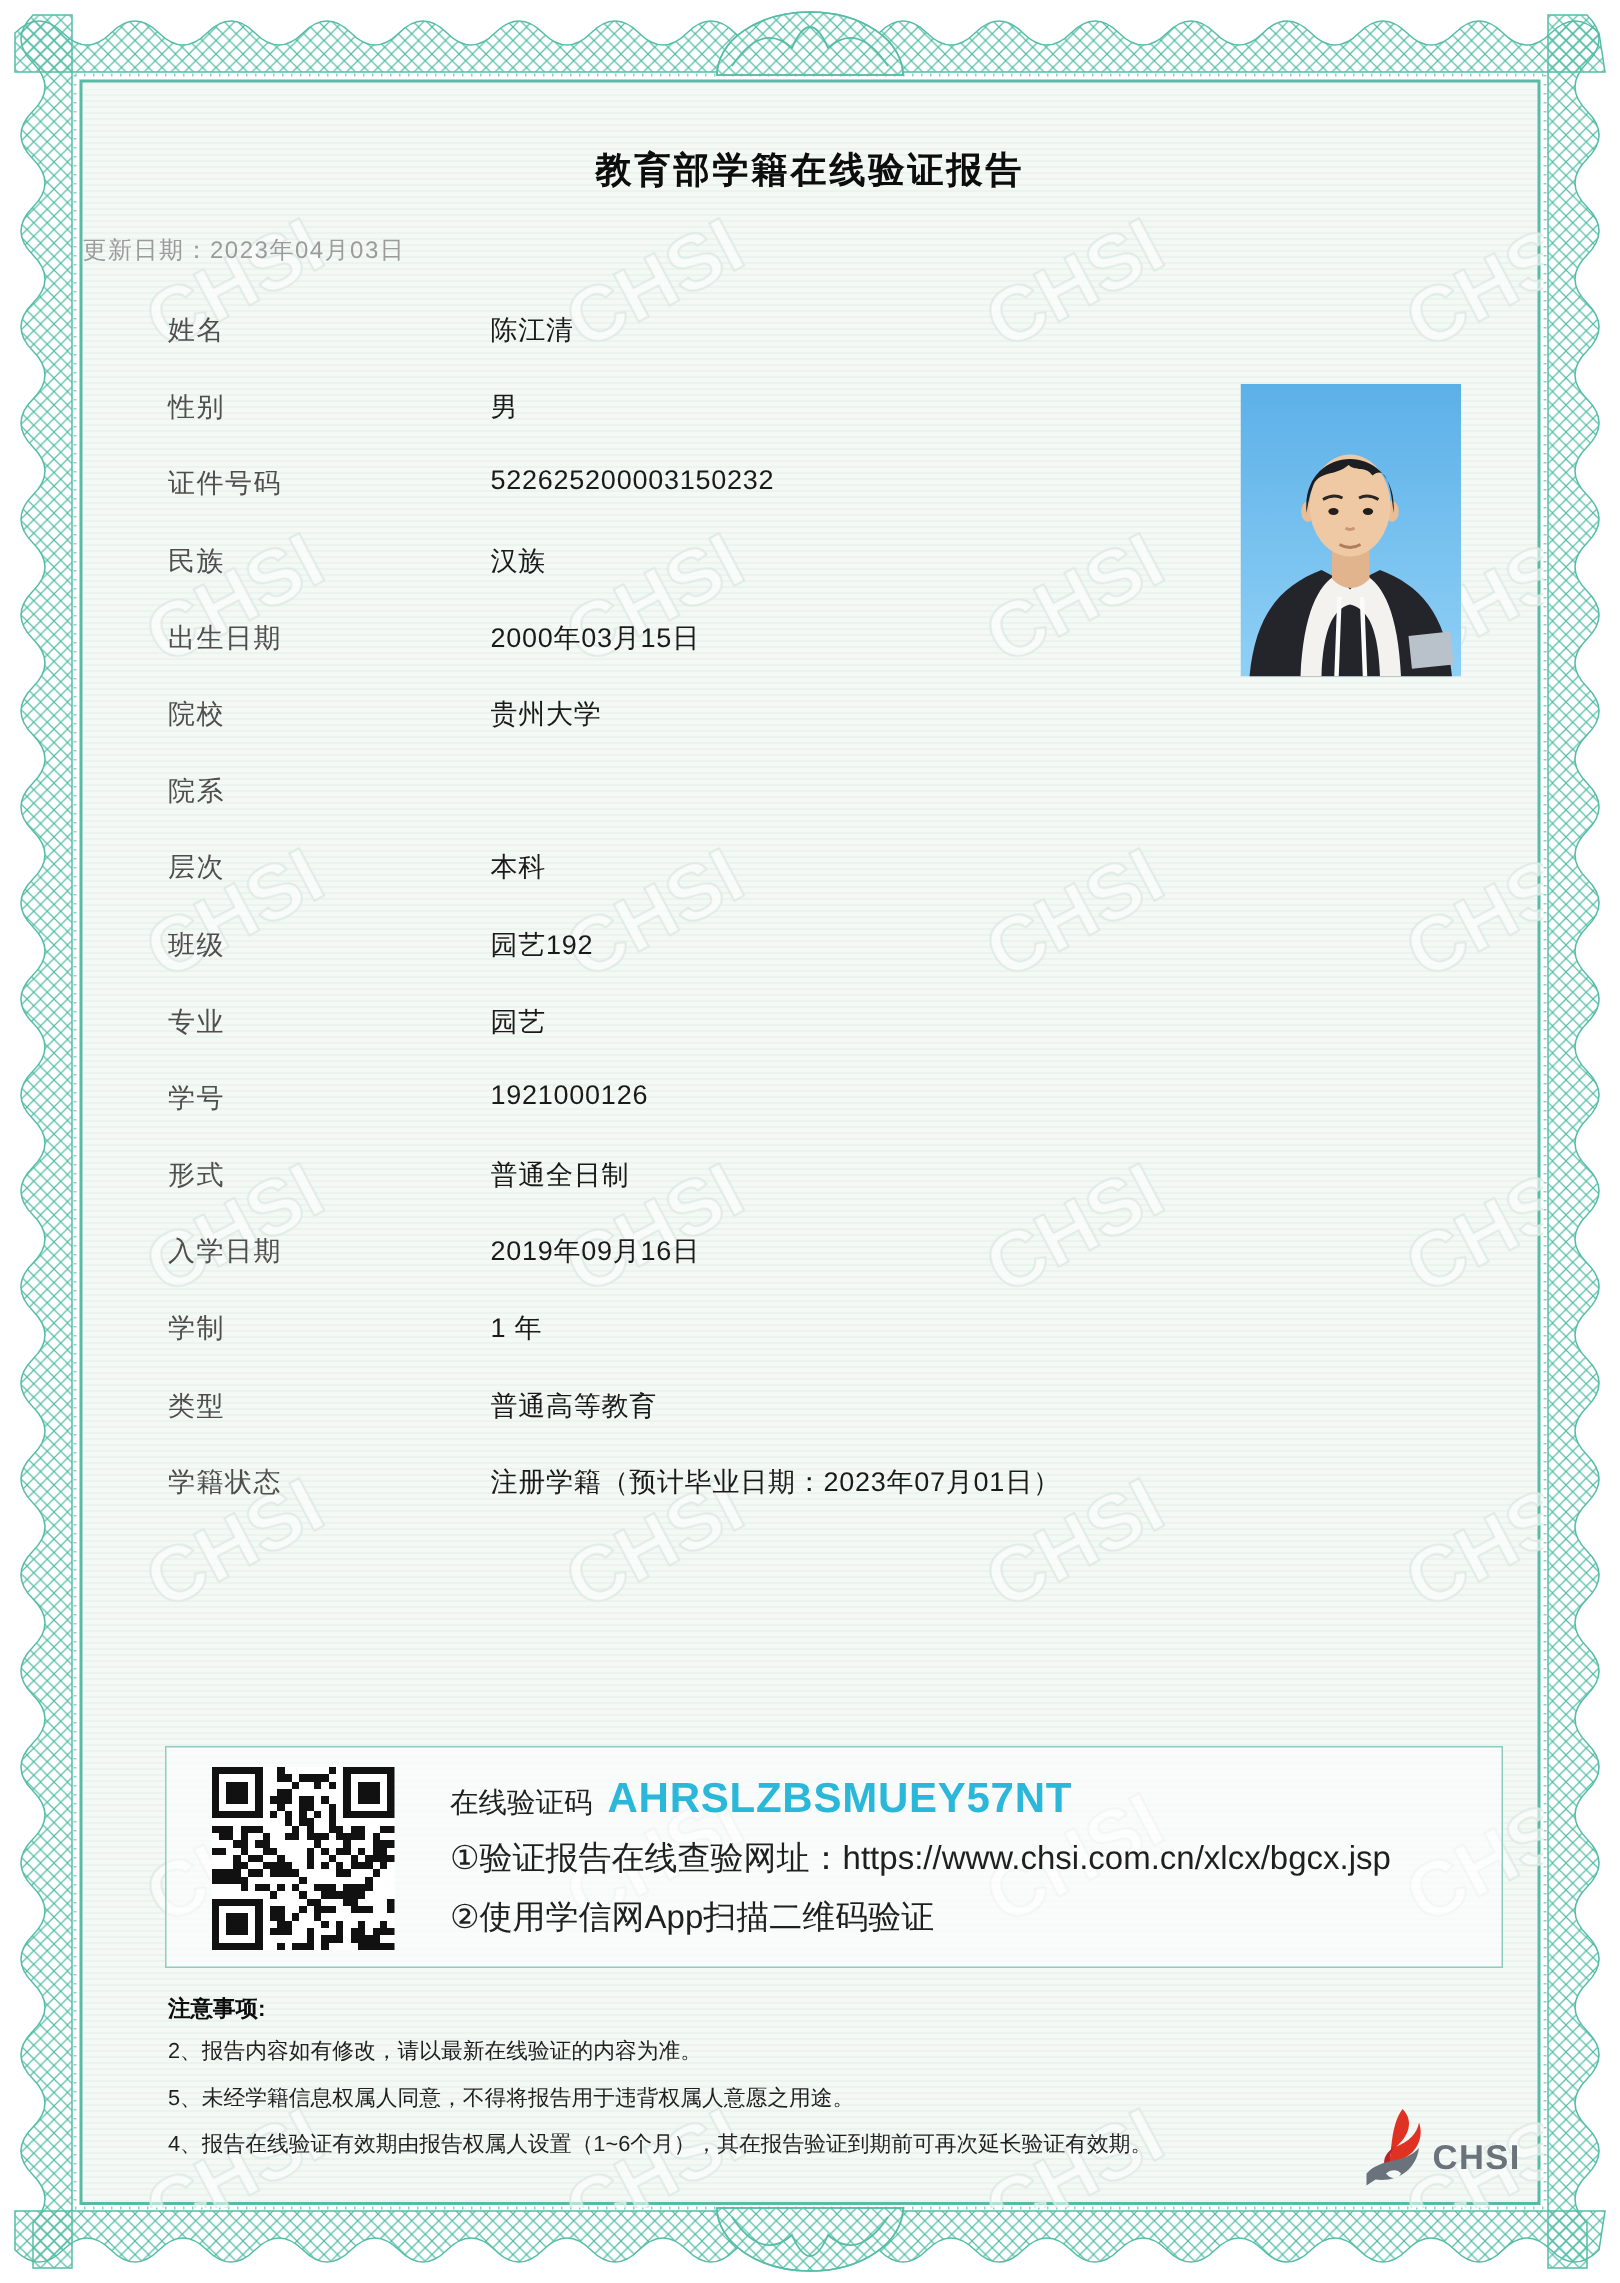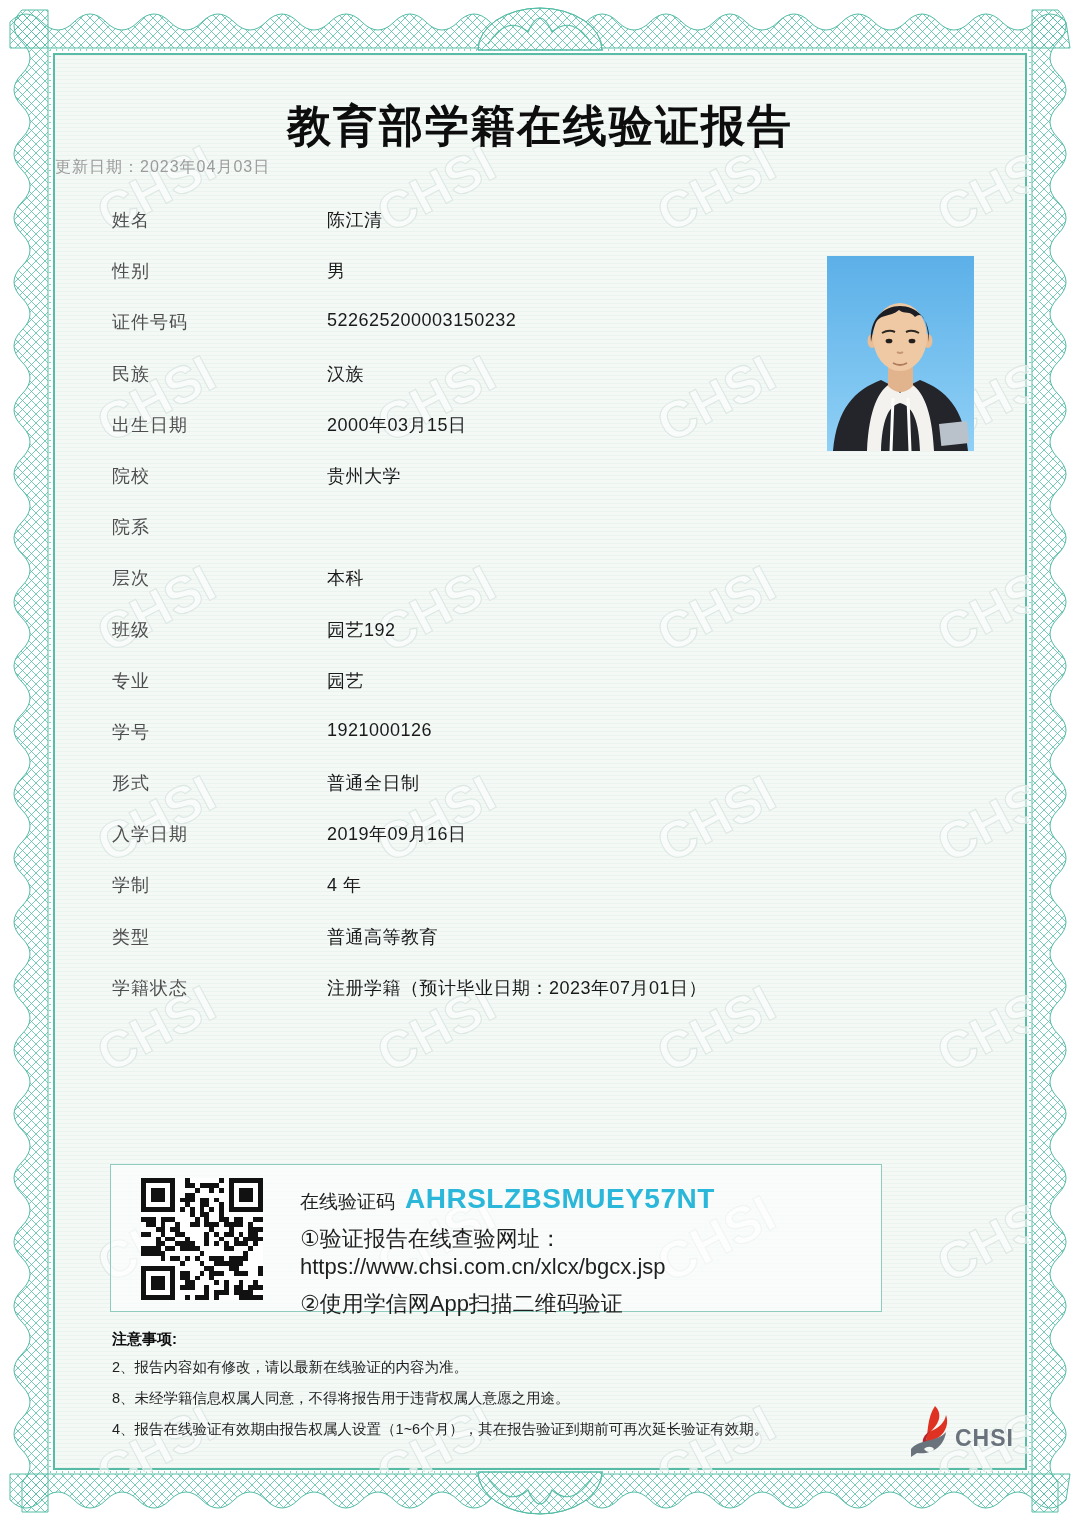--- a/index.html
+++ b/index.html
@@ -4,29 +4,29 @@
 <style>
   html,body{margin:0;padding:0;background:#fff;}
   .page{position:relative;width:1080px;height:1522px;background:#ffffff;overflow:hidden;
         font-family:"Liberation Sans","DejaVu Sans",sans-serif;}
   .border-art{position:absolute;left:0;top:0;}
   .content{position:absolute;left:53px;top:53px;width:974px;height:1417px;box-sizing:border-box;
            border:2px solid #58bba5;
            background:repeating-linear-gradient(180deg,rgba(110,175,155,0.07) 0 1px,rgba(0,0,0,0) 1px 4px),#f4f9f6;}
   .wm{position:absolute;left:0;top:0;pointer-events:none;}
   .title{position:absolute;top:42px;left:0;width:100%;text-align:center;
-         font-size:44px;font-weight:bold;color:#0d0d0d;letter-spacing:2px;}
+         font-size:24px;font-weight:bold;color:#0d0d0d;letter-spacing:2px;}
   .subtitle{position:absolute;top:102px;left:0;width:100%;text-align:left;
             font-size:16px;color:#9b9b9b;letter-spacing:1px;}
   .fields{position:absolute;left:57px;top:153px;width:760px;}
   .frow{display:flex;height:51.2px;}
   .frow .lab{width:215px;font-size:18px;color:#4e4e4e;letter-spacing:1px;}
   .frow .val{font-size:18px;color:#1a1a1a;letter-spacing:0.5px;}
   .photo{position:absolute;left:772px;top:201px;width:147px;height:195px;}
-  .qrbox{position:absolute;left:55px;top:1109px;width:772px;height:148px;box-sizing:border-box;
+  .qrbox{position:absolute;left:55px;top:1109px;width:892px;height:148px;box-sizing:border-box;
          border:1px solid #8ecdbd;background:rgba(255,255,255,0.55);}
   .qr{position:absolute;left:30px;top:13px;width:122px;height:122px;background:#fff;}
   .vtext{position:absolute;left:189px;top:18px;}
   .vline1{white-space:nowrap;}
   .vlabel{font-size:19px;color:#1f1f1f;}
   .vcode{font-size:28px;font-weight:bold;color:#2bb7d9;margin-left:10px;letter-spacing:0.5px;}
   .vline2,.vline3{font-size:22px;color:#1f1f1f;margin-top:9px;}
   .notes{position:absolute;left:57px;top:1275px;width:880px;}
   .nhead{font-size:15px;font-weight:bold;color:#0d0d0d;margin:0 0 9px 0;}
   .nitem{font-size:14.5px;color:#1f1f1f;margin:0 0 12px 0;white-space:nowrap;}
@@ -132,21 +132,21 @@
       <div class="frow">
           <div class="lab">形式</div>
           <div class="val">普通全日制</div>
         </div>
       <div class="frow">
           <div class="lab">入学日期</div>
           <div class="val">2019年09月16日</div>
         </div>
       <div class="frow">
           <div class="lab">学制</div>
-          <div class="val">4 年</div>
+          <div class="val">1 年</div>
         </div>
       <div class="frow">
           <div class="lab">类型</div>
           <div class="val">普通高等教育</div>
         </div>
       <div class="frow">
           <div class="lab">学籍状态</div>
           <div class="val">注册学籍（预计毕业日期：2023年07月01日）</div>
         </div>
     </div>
@@ -392,21 +392,21 @@
           <span class="vlabel">在线验证码</span><span class="vcode">AHRSLZBSMUEY57NT</span>
         </div>
         <div class="vline2">①验证报告在线查验网址：https://www.chsi.com.cn/xlcx/bgcx.jsp</div>
         <div class="vline3">②使用学信网App扫描二维码验证</div>
       </div>
     </div>
 
     <div class="notes">
       <div class="nhead">注意事项:</div>
       <div class="nitem">2、报告内容如有修改，请以最新在线验证的内容为准。</div>
-      <div class="nitem">8、未经学籍信息权属人同意，不得将报告用于违背权属人意愿之用途。</div>
+      <div class="nitem">5、未经学籍信息权属人同意，不得将报告用于违背权属人意愿之用途。</div>
       <div class="nitem">4、报告在线验证有效期由报告权属人设置（1~6个月），其在报告验证到期前可再次延长验证有效期。</div>
     </div>
 
     <div class="logo">
       <svg width="40" height="54" viewBox="0 0 40 54" aria-hidden="true">
         <path d="M25 1 C33 9 29 19 21 26 C29 23 35 17 36 10 C40 21 33 32 23 35 L16 38 C18 29 17 12 25 1 Z" fill="#e03222"></path>
         <path d="M20 26 C14 30 12 34 13 39 L17 37 C16 33 17 29 20 26 Z" fill="#b8242a"></path>
         <path d="M1 44 C11 33 26 38 36 27 C34 42 21 50 7 48 L1 52 Z" fill="#6a737b"></path>
         <path d="M14 44 C17 41 22 41 24 44 C22 48 17 48 14 44 Z" fill="#f4f9f6"></path>
       </svg>

